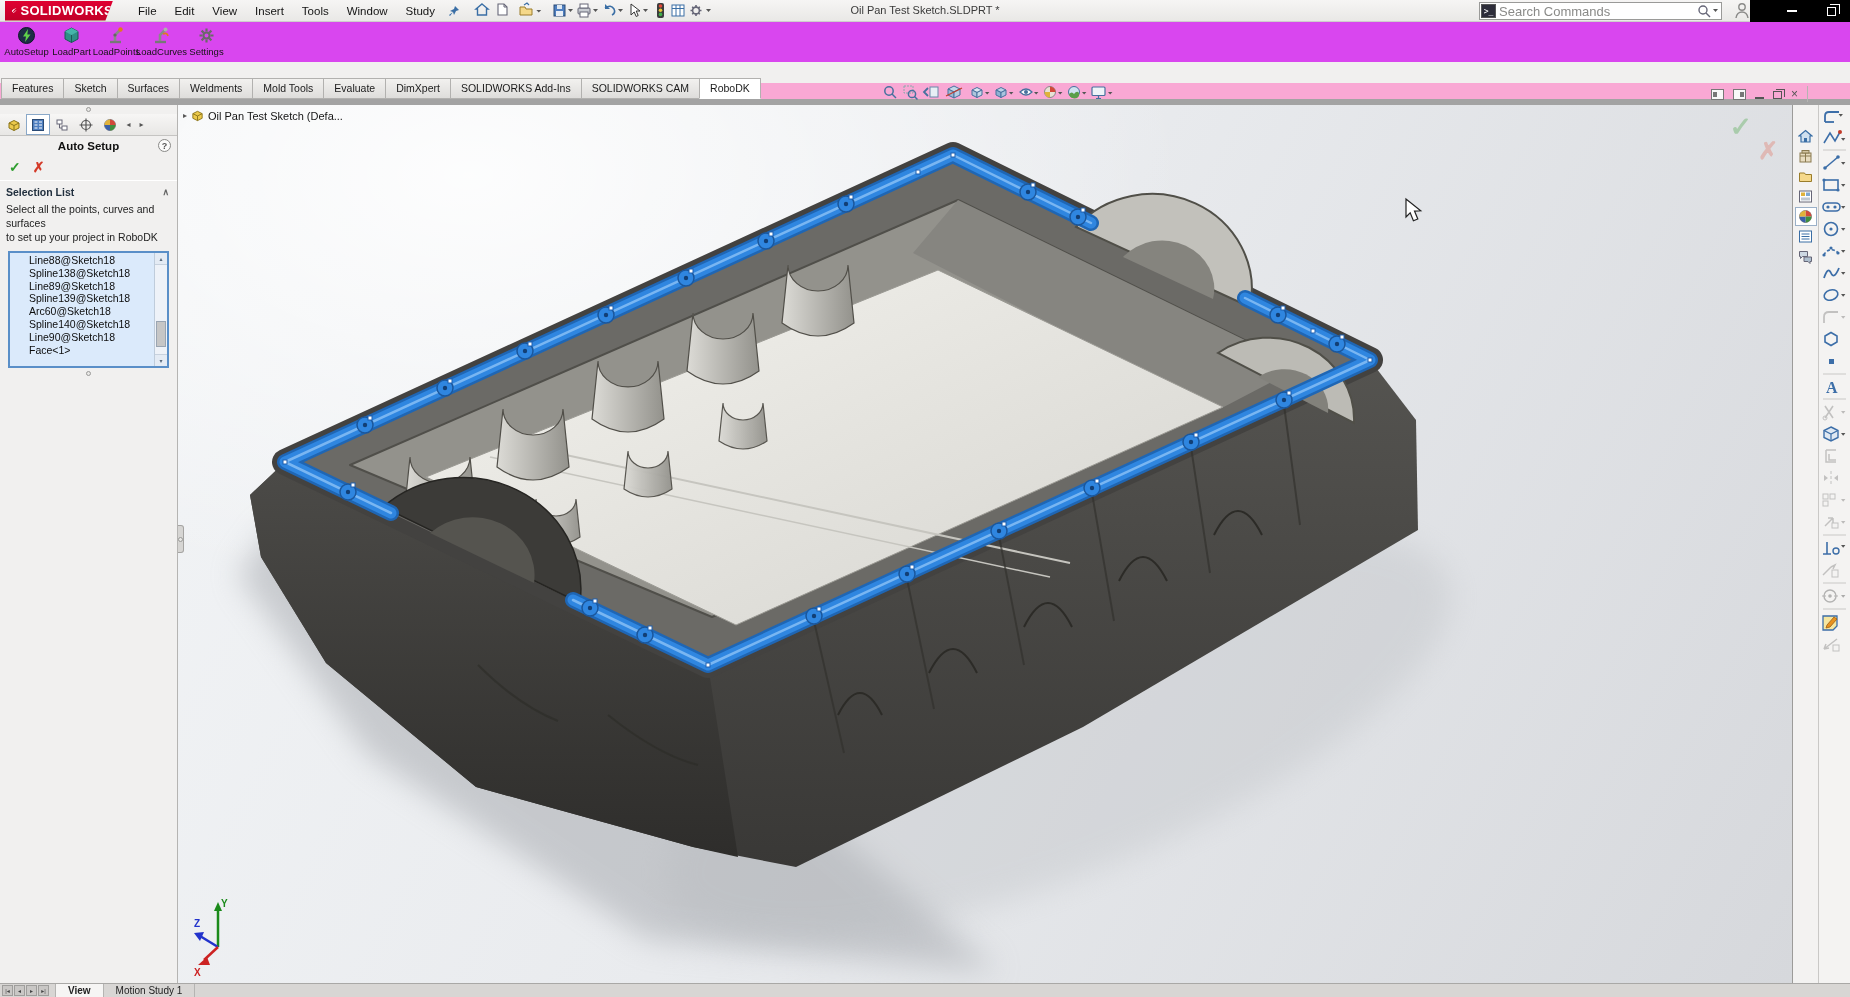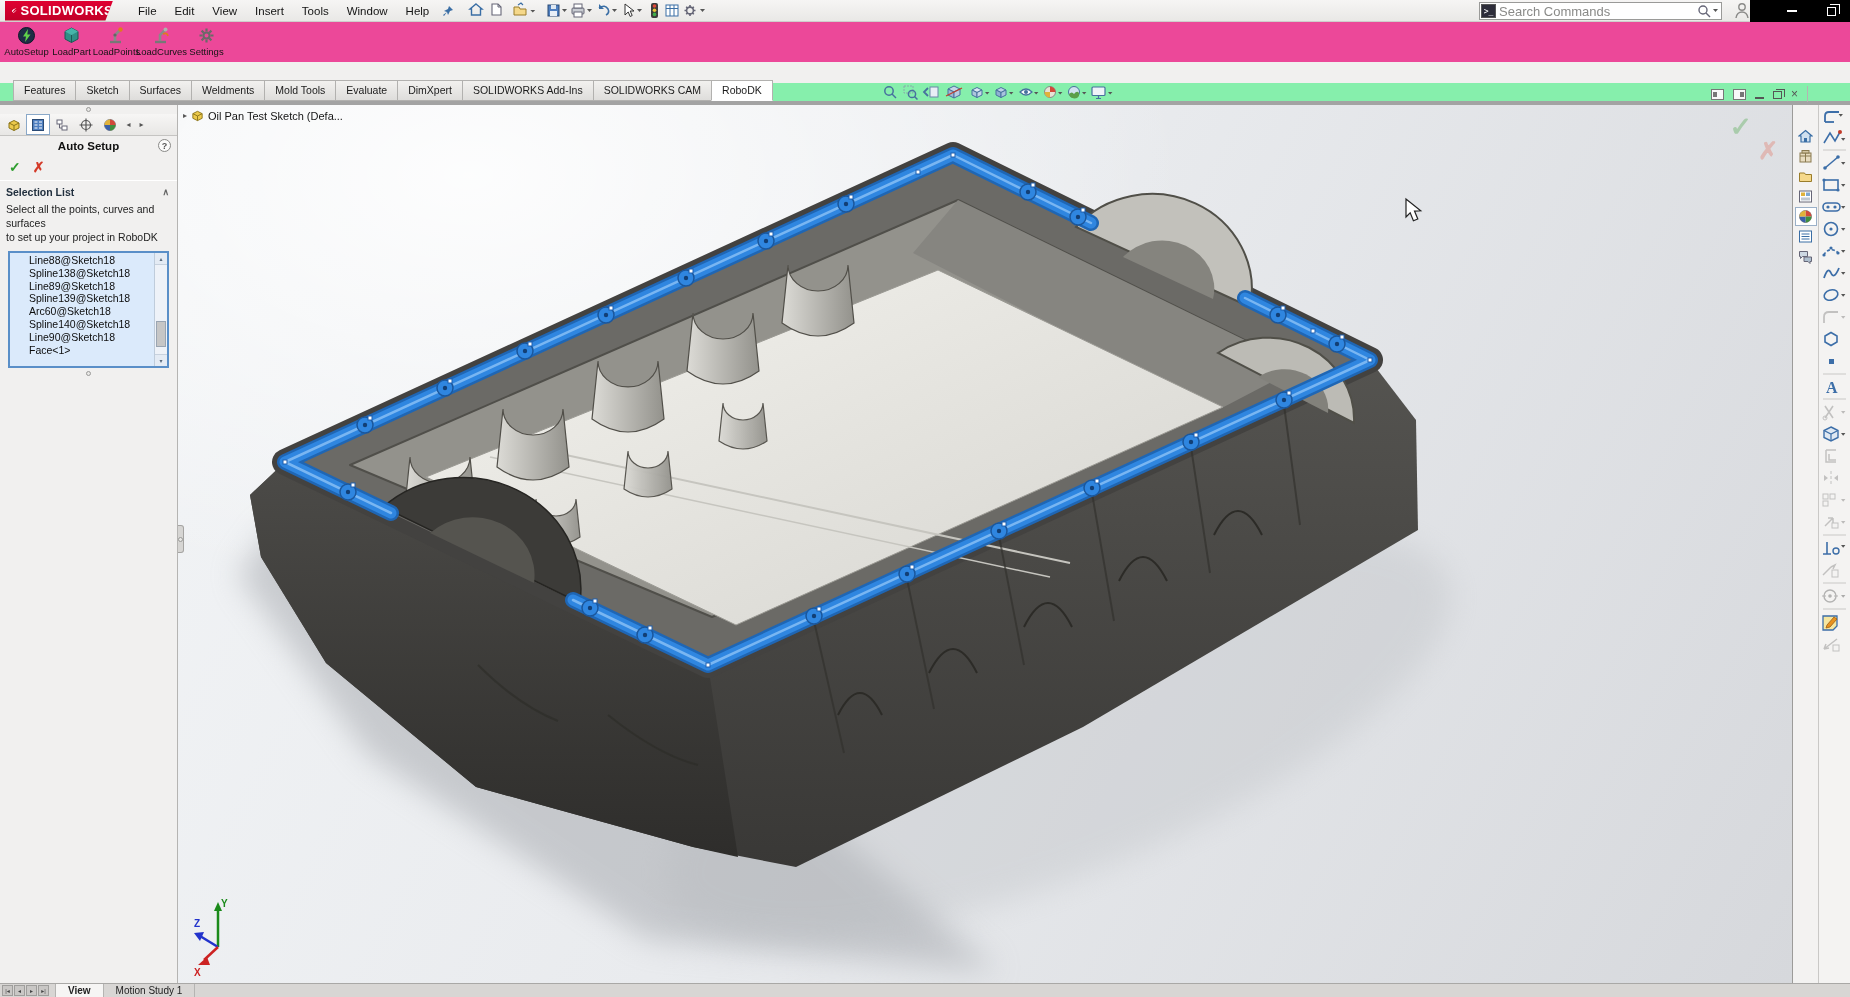--- a/index.html
+++ b/index.html
@@ -31,29 +31,29 @@
   .search-input::placeholder { color:#8a8a88; }
   .user-btn { position:absolute; right:100px; top:2px; }
   .win-controls { position:absolute; right:0; top:0; width:100px; height:22px; background:#000;
     display:flex; align-items:center; justify-content:flex-end; gap:30px; padding-right:14px; }
   .wc-min { width:10px; height:1.5px; background:#fff; }
   .wc-restore { width:9px; height:9px; border:1.2px solid #fff; position:relative; }
   .wc-restore:before { content:""; position:absolute; left:2px; top:-4px; width:9px; height:9px;
     border:1.2px solid #fff; border-bottom:none; border-left:none; }
 
   
-  .app-toolbar { height:40px; background:#ec4899; display:flex; align-items:flex-start; padding:3px 0 0 4px; }
+  .app-toolbar { height:40px; background:#d946ef; display:flex; align-items:flex-start; padding:3px 0 0 4px; }
   .tool-btn { width:45px; height:36px; display:flex; flex-direction:column; align-items:center;
     justify-content:flex-start; gap:1px; border:1px solid transparent; }
   .tool-btn .lbl { font-size:9.5px; color:#141414; white-space:nowrap; }
   .spacer-row { height:21px; background:#f1f0ef; }
 
   
-  .tabstrip { position:relative; height:22px; background:#86efac; border-bottom:4px solid #a3a3a3;
-    display:flex; align-items:flex-end; padding-left:13px; }
+  .tabstrip { position:relative; height:22px; background:#f9a8d4; border-bottom:6px solid #a3a3a3;
+    display:flex; align-items:flex-end; padding-left:1px; }
   .ctab { height:21px; line-height:19px; padding:0 10px; font-size:10.5px;
     background:linear-gradient(#f2f1ef,#dedddb); border:1px solid #b2b1af; margin-right:-1px;
     color:#1b1b1b; white-space:nowrap; }
   .ctab.active { background:#fff; font-weight:normal; border-bottom-color:#fff; }
   .headsup { position:absolute; left:882px; top:1px; }
   .doc-controls { position:absolute; right:42px; top:3px; display:flex; gap:9px; align-items:center; }
   .dc-icon { width:13px; height:11px; border:1px solid #777; position:relative; background:#f8f8f8; }
   .dc-icon.l:before,.dc-icon.r:before { content:""; position:absolute; top:2px; width:4px; height:5px; background:#777; }
   .dc-icon.l:before { left:1px; } .dc-icon.r:before { right:1px; }
   .dc-min { width:9px; height:2px; background:#555; margin-top:7px; }
@@ -153,21 +153,21 @@
     </svg>
     <span class="logo-text">SOLIDWORKS</span>
   </div>
   <div class="menus">
     <span class="menu">File</span>
     <span class="menu">Edit</span>
     <span class="menu">View</span>
     <span class="menu">Insert</span>
     <span class="menu">Tools</span>
     <span class="menu">Window</span>
-    <span class="menu">Help</span>
+    <span class="menu">Study</span>
   </div>
   <span class="pin icon-sm">
     <svg width="12" height="12" viewBox="0 0 12 12">
         <path d="M7,1 L11,5 L8,6 L6,10 L5,7 L2,11 L1,10 L5,7 L2,6 L6,4 Z" fill="#3a6ea5"></path>
       </svg>
   </span>
   <div class="qat">
     <svg width="250" height="18" viewBox="0 0 250 18">
       <g>
           <path d="M8,2 L14,7 L12.5,7 L12.5,13 L3.5,13 L3.5,7 L2,7 Z" fill="none" stroke="#3a6ea5" stroke-width="1.4"></path>
@@ -215,20 +215,21 @@
         </g>
       <g>
           <circle cx="222" cy="8.5" r="3.4" fill="none" stroke="#667" stroke-width="1.6"></circle>
           <g stroke="#667" stroke-width="1.6">
             <path d="M222,3 v2 M222,12 v2 M216.5,8.5 h2 M225.5,8.5 h2 M218.2,4.7 l1.4,1.4 M224.4,10.9 l1.4,1.4 M225.8,4.7 l-1.4,1.4 M219.6,10.9 l-1.4,1.4"></path>
           </g>
         </g>
       <path d="M232,7 l2.5,3 2.5,-3" fill="#555"></path>
     </svg>
   </div>
+  <span class="doc-title">Oil Pan Test Sketch.SLDPRT *</span>
   <div class="search-wrap">
     <span class="search-tile">&gt;_</span>
     <input class="search-input" placeholder="Search Commands" style="">
     <svg width="26" height="14" viewBox="0 0 26 14">
       <circle cx="8" cy="6" r="4" fill="none" stroke="#667" stroke-width="1.4"></circle>
       <path d="M11,9 l4,4" stroke="#667" stroke-width="1.4"></path>
       <path d="M18,5 l2.5,3 2.5,-3" fill="#555"></path>
     </svg>
   </div>
   <span class="user-btn icon-sm">

